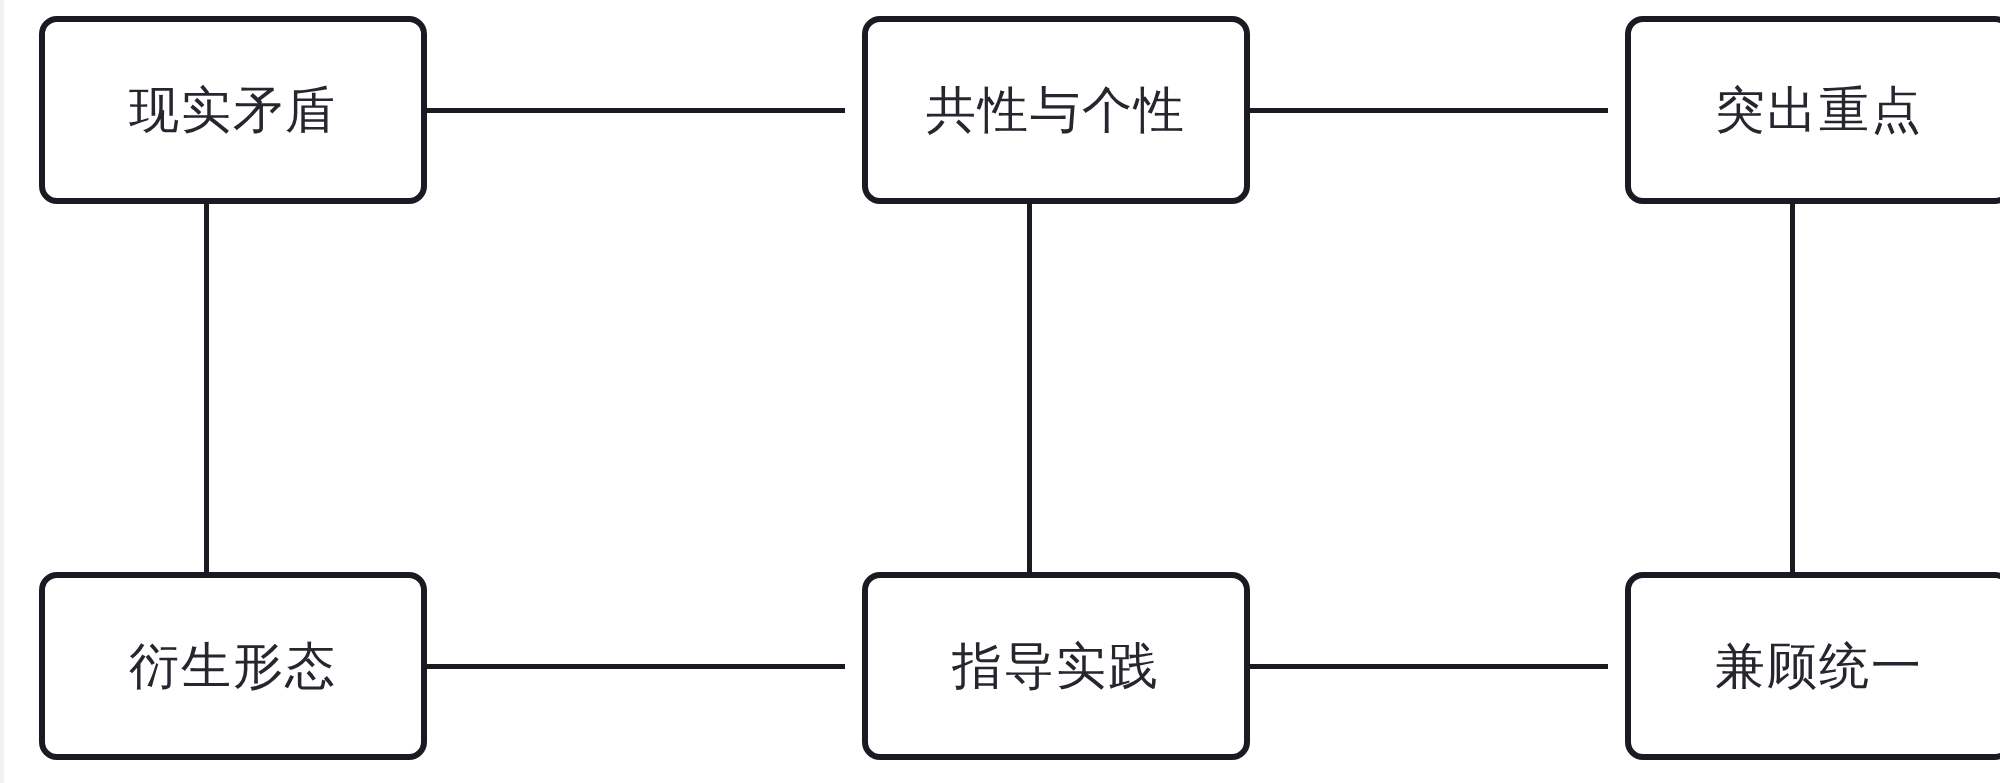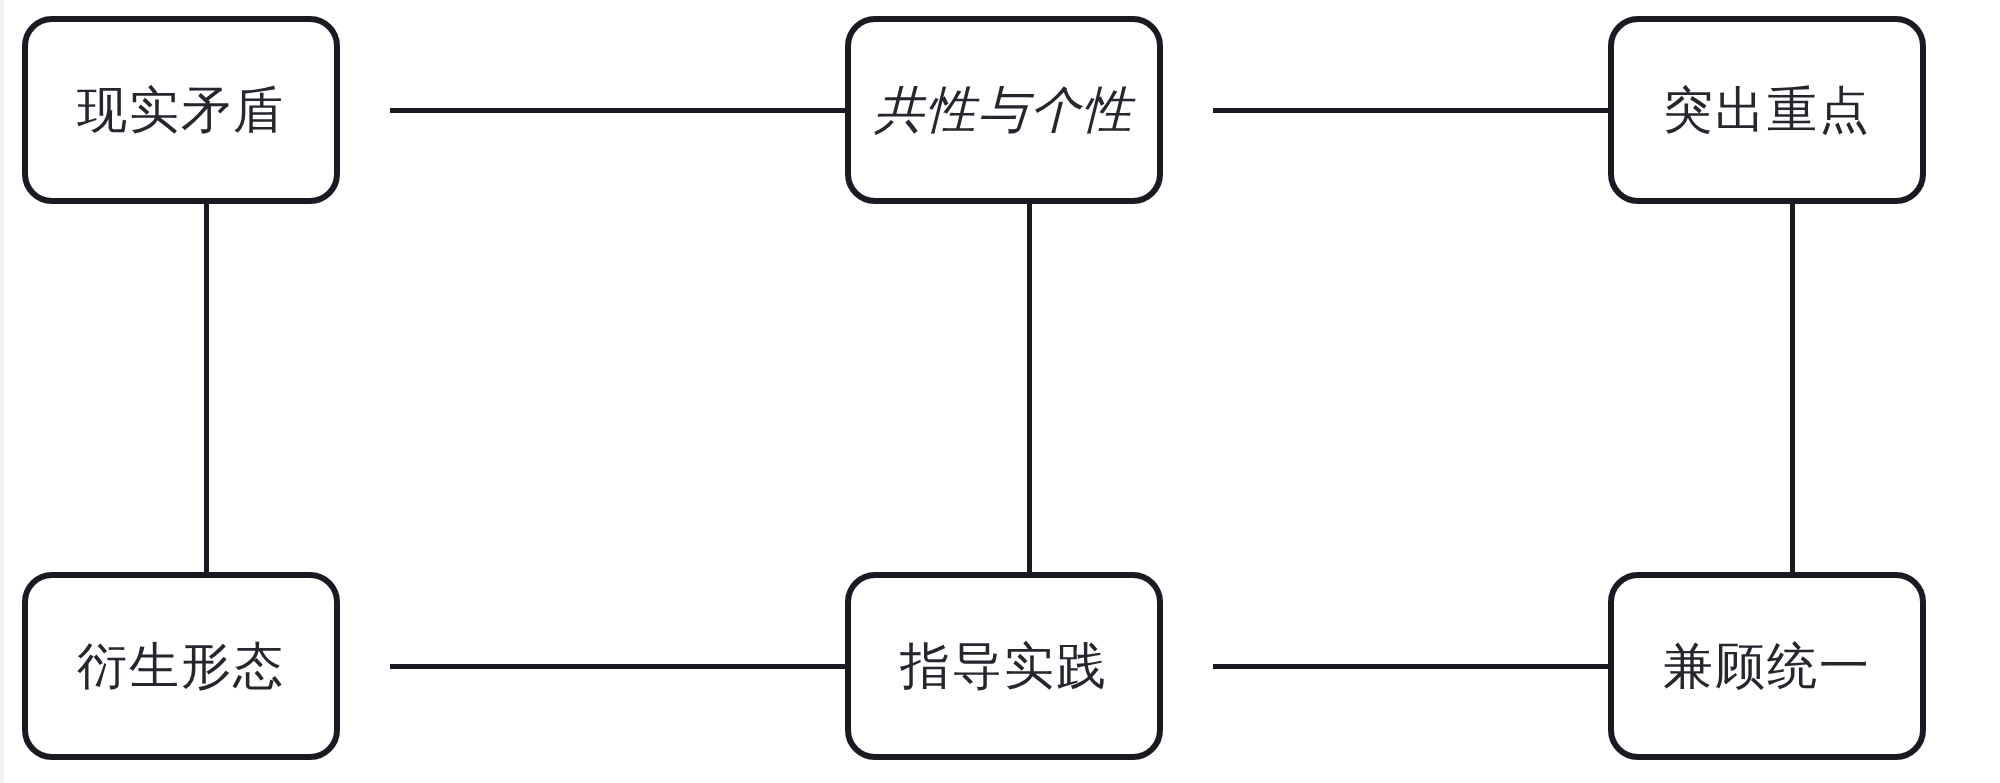--- a/index.html
+++ b/index.html
@@ -17,30 +17,31 @@
   }
   
   .edge-artifact {
     position: absolute;
     left: 0; top: 0;
     width: 4px; height: 783px;
     background: #f1f1f1;
   }
   .node {
     position: absolute;
-    width: 318px;
+    width: 388px;
     height: 188px;
     box-sizing: border-box;
     border: 6px solid #1a1a23;
-    border-radius: 30px;
+    border-radius: 18px;
     background: #ffffff;
     display: flex;
     align-items: center;
     justify-content: center;
     z-index: 2;
+    margin-left: 17px;
   }
   .node .label {
     font-size: 50px;
     letter-spacing: 2px;
     color: #26262e;
     white-space: nowrap;
   }
   .edge {
     position: absolute;
     background: #1a1a23;
@@ -60,21 +61,21 @@
   <div class="edge h" style="left:1213px; top:108px; width:395px;"></div>
   <div class="edge h" style="left:390px;  top:664px; width:455px;"></div>
   <div class="edge h" style="left:1213px; top:664px; width:395px;"></div>
   <div class="edge v" style="left:204px;  top:204px; height:368px;"></div>
   <div class="edge v" style="left:1027px; top:204px; height:368px;"></div>
   <div class="edge v" style="left:1790px; top:204px; height:368px;"></div>
 
   <div class="node" style="left:22px; top:16px;">
     <span class="label">现实矛盾</span>
   </div>
-  <div class="node" style="left:845px; top:16px;font-style:italic;">
+  <div class="node" style="left:845px; top:16px;">
     <span class="label">共性与个性</span>
   </div>
   <div class="node" style="left:1608px; top:16px;">
     <span class="label">突出重点</span>
   </div>
 
   <div class="node" style="left:845px; top:572px;">
     <span class="label">指导实践</span>
   </div>
   <div class="node" style="left:22px; top:572px;">

